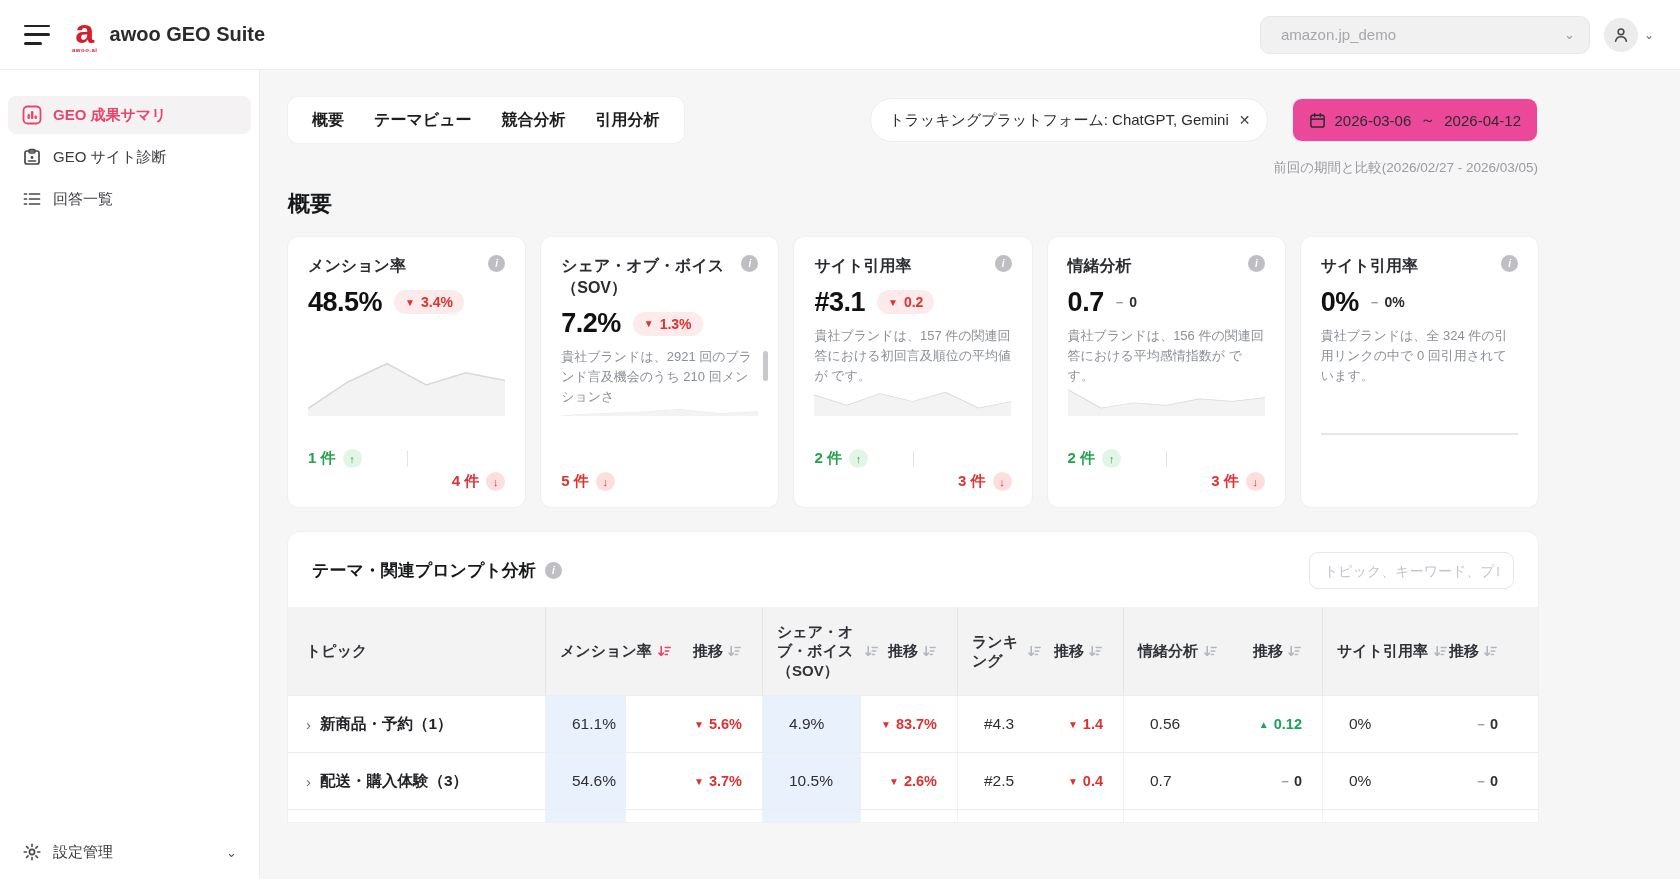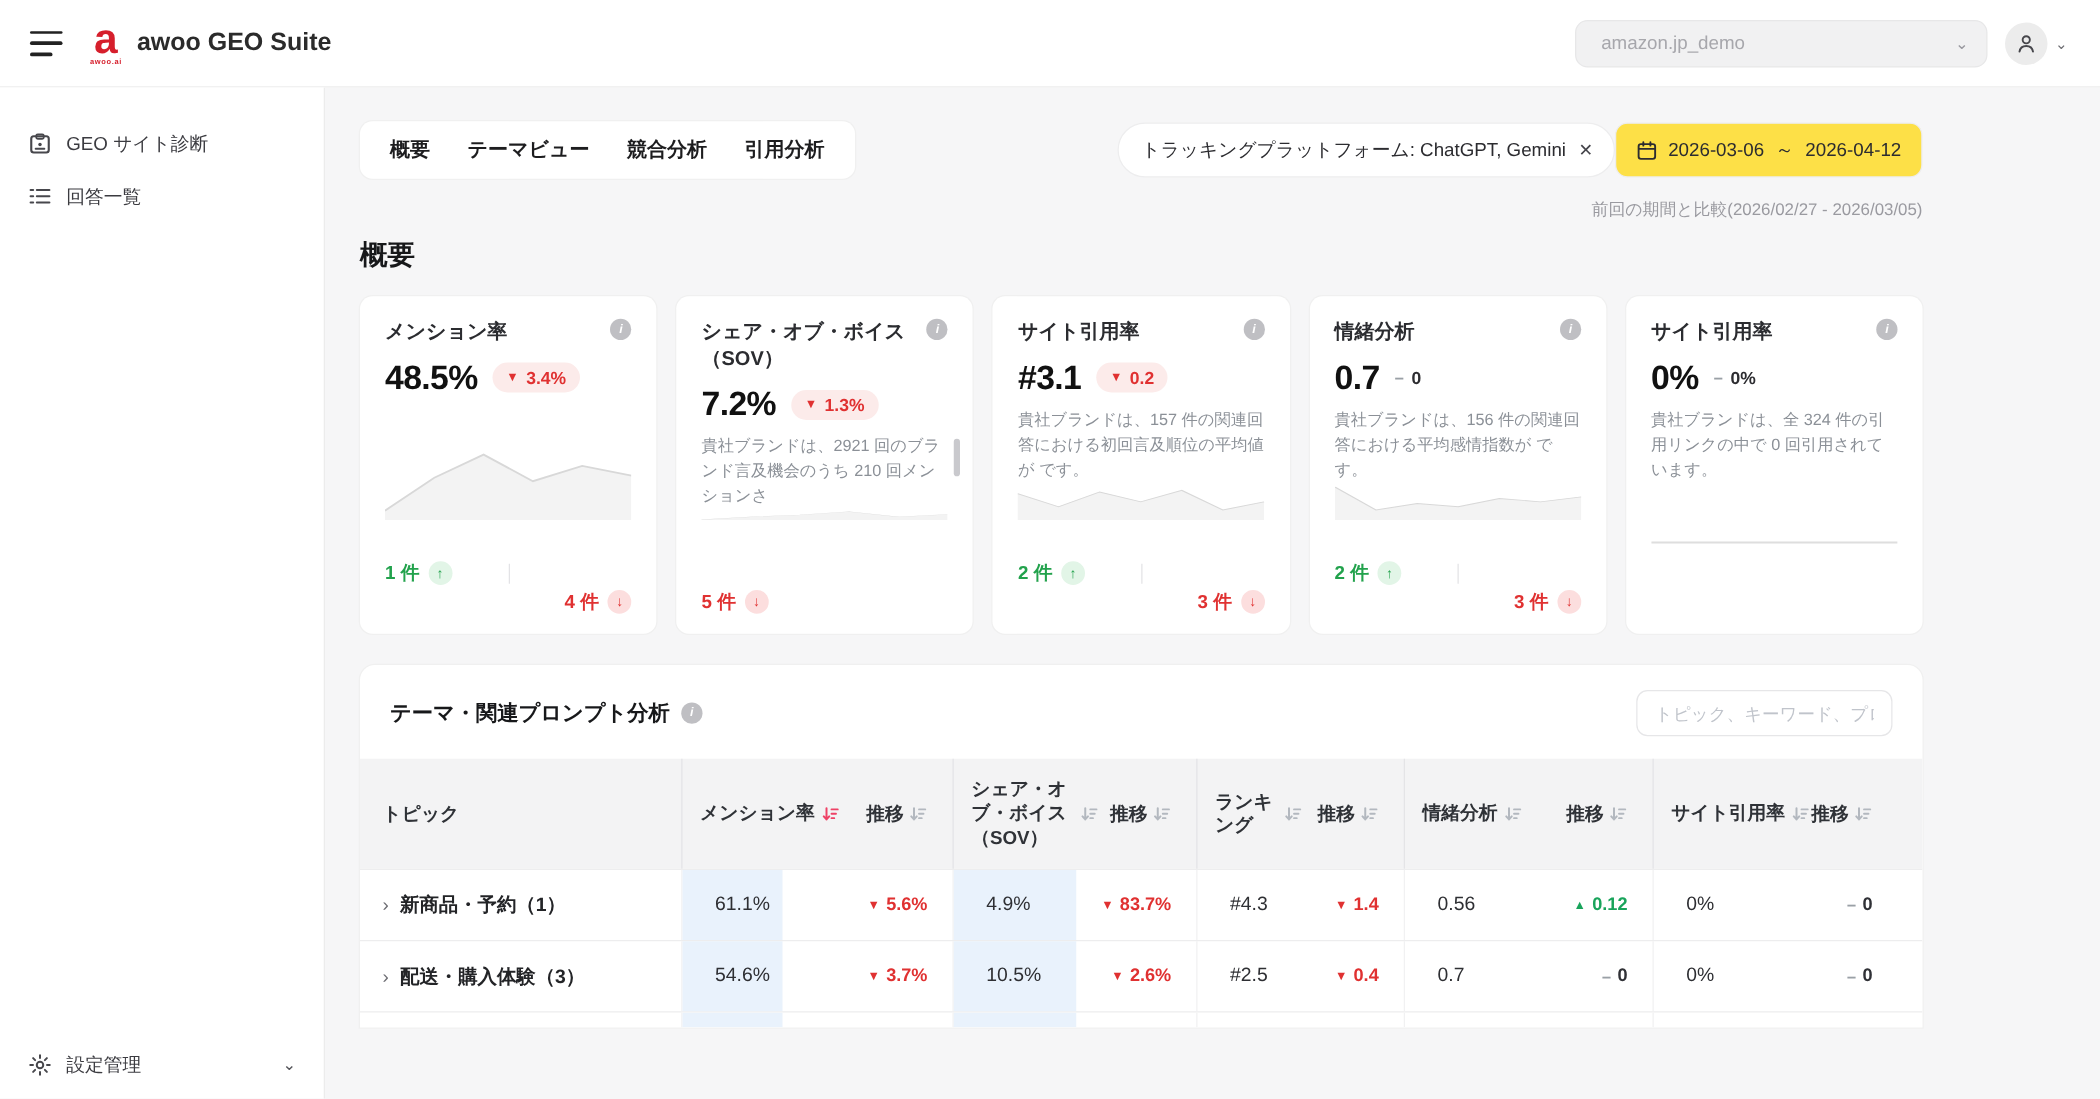--- a/index.html
+++ b/index.html
@@ -38,25 +38,25 @@
   .side-settings .chev { margin-left:auto; color:#55555a; font-size:13px; }
 
   .main { flex:1; overflow:hidden; }
   .content { width:1250px; margin-left:28px; }
 
   
   .toolbar { margin-top:27px; display:flex; align-items:center; }
   .tabbar { background:#fff; border-radius:10px; height:46px; display:inline-flex; align-items:center;
     gap:30px; padding:0 24px; box-shadow:0 0 0 1px #f0f0f0; }
   .tab { font-size:16px; font-weight:600; color:#1d1d1f; cursor:pointer; white-space:nowrap; }
-  .toolbar-right { margin-left:auto; display:flex; align-items:center; gap:0; }
+  .toolbar-right { margin-left:auto; display:flex; align-items:center; gap:24px; }
   .filter-chip { background:#fff; border:1px solid #ededee; border-radius:999px; height:44px;
     display:flex; align-items:center; gap:10px; padding:0 16px 0 18px; font-size:15px; color:#2c2c30; cursor:pointer; }
   .filter-chip .close { color:#44444a; font-size:14px; cursor:pointer; }
-  .date-chip { background:#fde047; border:1px solid #ededee; border-radius:10px; height:44px;
+  .date-chip { background:#ec4899; border:1px solid #ededee; border-radius:10px; height:44px;
     display:flex; align-items:center; gap:9px; padding:0 16px; font-size:15px; color:#2c2c30; cursor:pointer;text-align:right; }
 
   .compare-note { margin-top:16px; text-align:right; font-size:13.5px; color:#9a9aa0; }
 
   .section-title { margin-top:12px; font-size:22px; font-weight:700; color:#17181a; }
 
   
   .cards { margin-top:18px; display:flex; gap:16px; }
   .card { flex:1; height:270px; background:#fff; border-radius:10px; box-shadow:0 0 0 1px #f0f0f0;
     padding:18px 20px 16px; display:flex; flex-direction:column; position:relative; }
@@ -149,20 +149,29 @@
           </svg>
       </div>
       <span class="chev-small">⌄</span>
     </div>
   </div>
 </div>
 
 <div class="app-body">
 
   <div class="sidebar">
+    <div class="side-item active">
+      <svg width="20" height="20" viewBox="0 0 20 20">
+          <rect x="1.5" y="1.5" width="17" height="17" rx="4" fill="none" stroke="#e8456e" stroke-width="1.8"></rect>
+          <rect x="5.5" y="9" width="2.4" height="5" rx="1" fill="#e8456e"></rect>
+          <rect x="9" y="6" width="2.4" height="8" rx="1" fill="#e8456e"></rect>
+          <rect x="12.5" y="10.5" width="2.4" height="3.5" rx="1" fill="#e8456e"></rect>
+        </svg>
+      <span>GEO 成果サマリ</span>
+    </div>
     <div class="side-item">
       <svg width="20" height="20" viewBox="0 0 20 20">
           <rect x="3" y="4" width="14" height="13" rx="2" fill="none" stroke="#47474c" stroke-width="1.7"></rect>
           <rect x="7" y="2.5" width="6" height="3.5" rx="1.2" fill="none" stroke="#47474c" stroke-width="1.5"></rect>
           <circle cx="10" cy="10.5" r="1.4" fill="#47474c"></circle>
           <path d="M6.5 14h7" stroke="#47474c" stroke-width="1.5" stroke-linecap="round"></path>
         </svg>
       <span>GEO サイト診断</span>
     </div>
     <div class="side-item">

